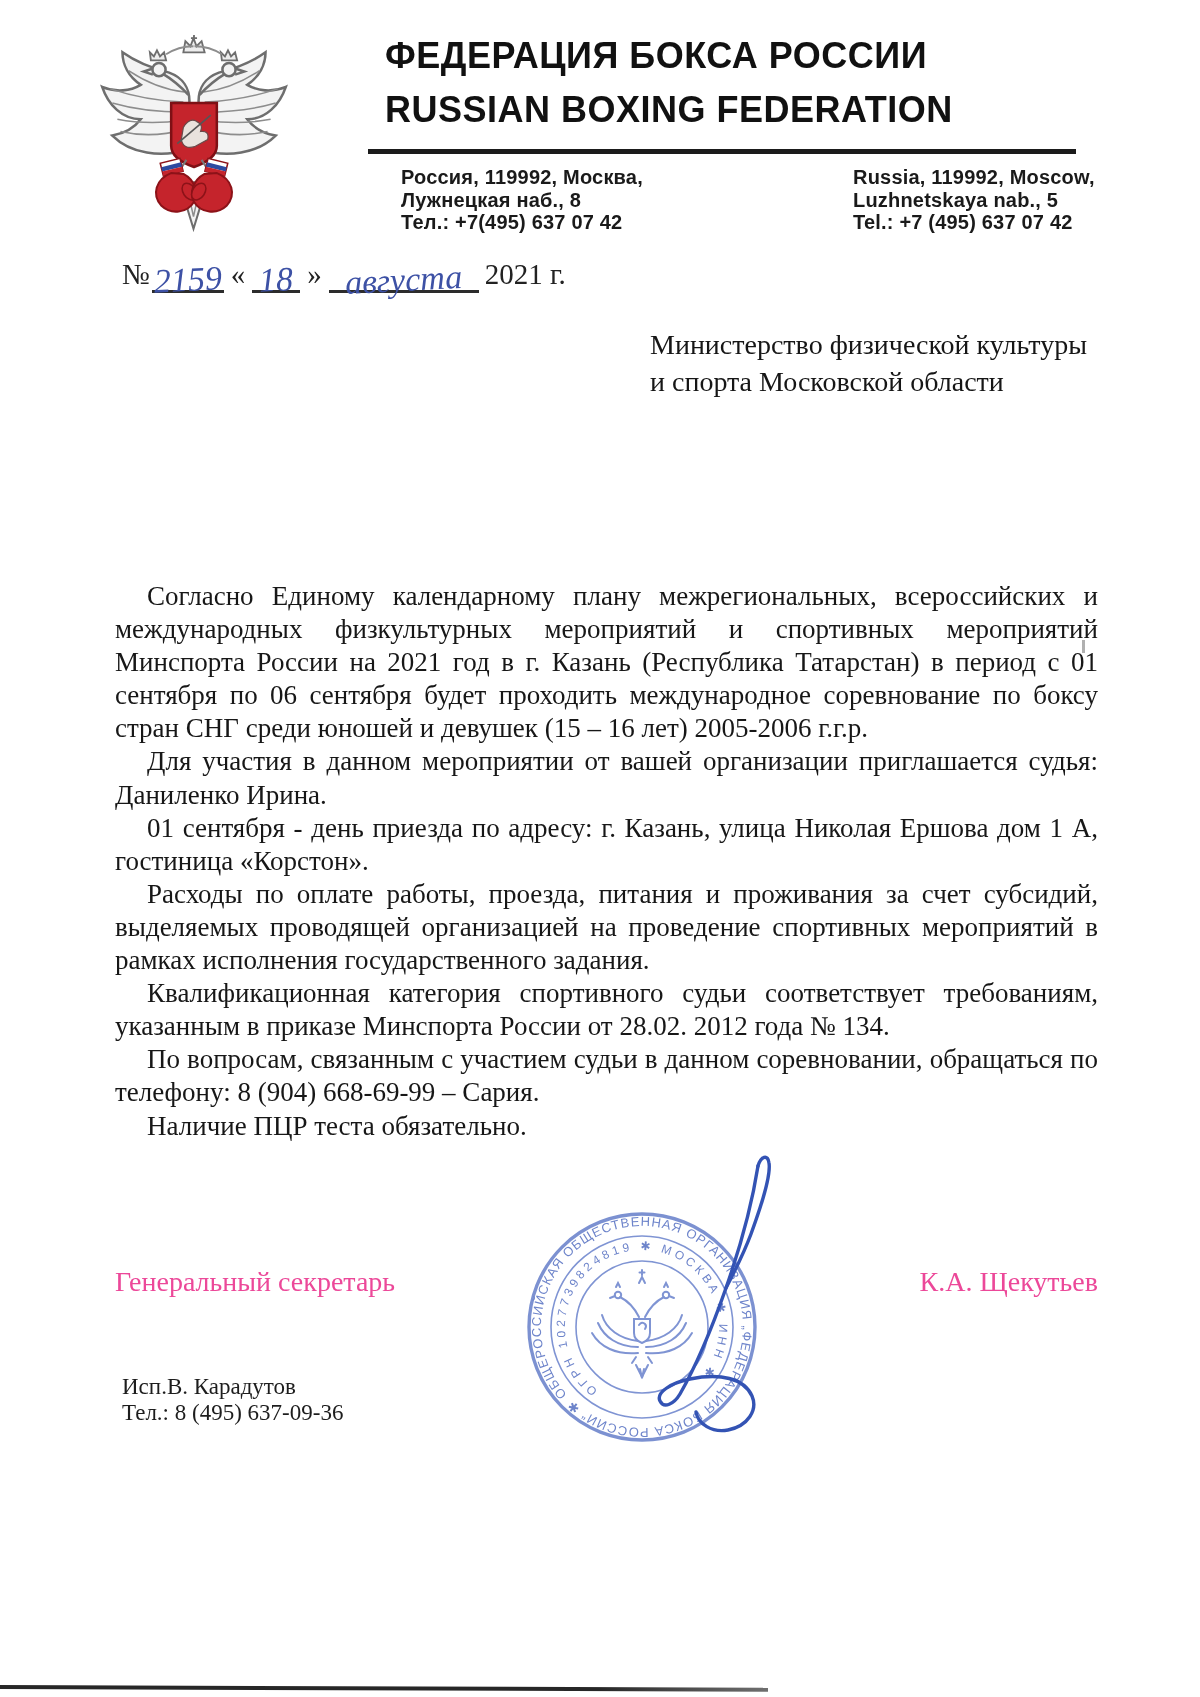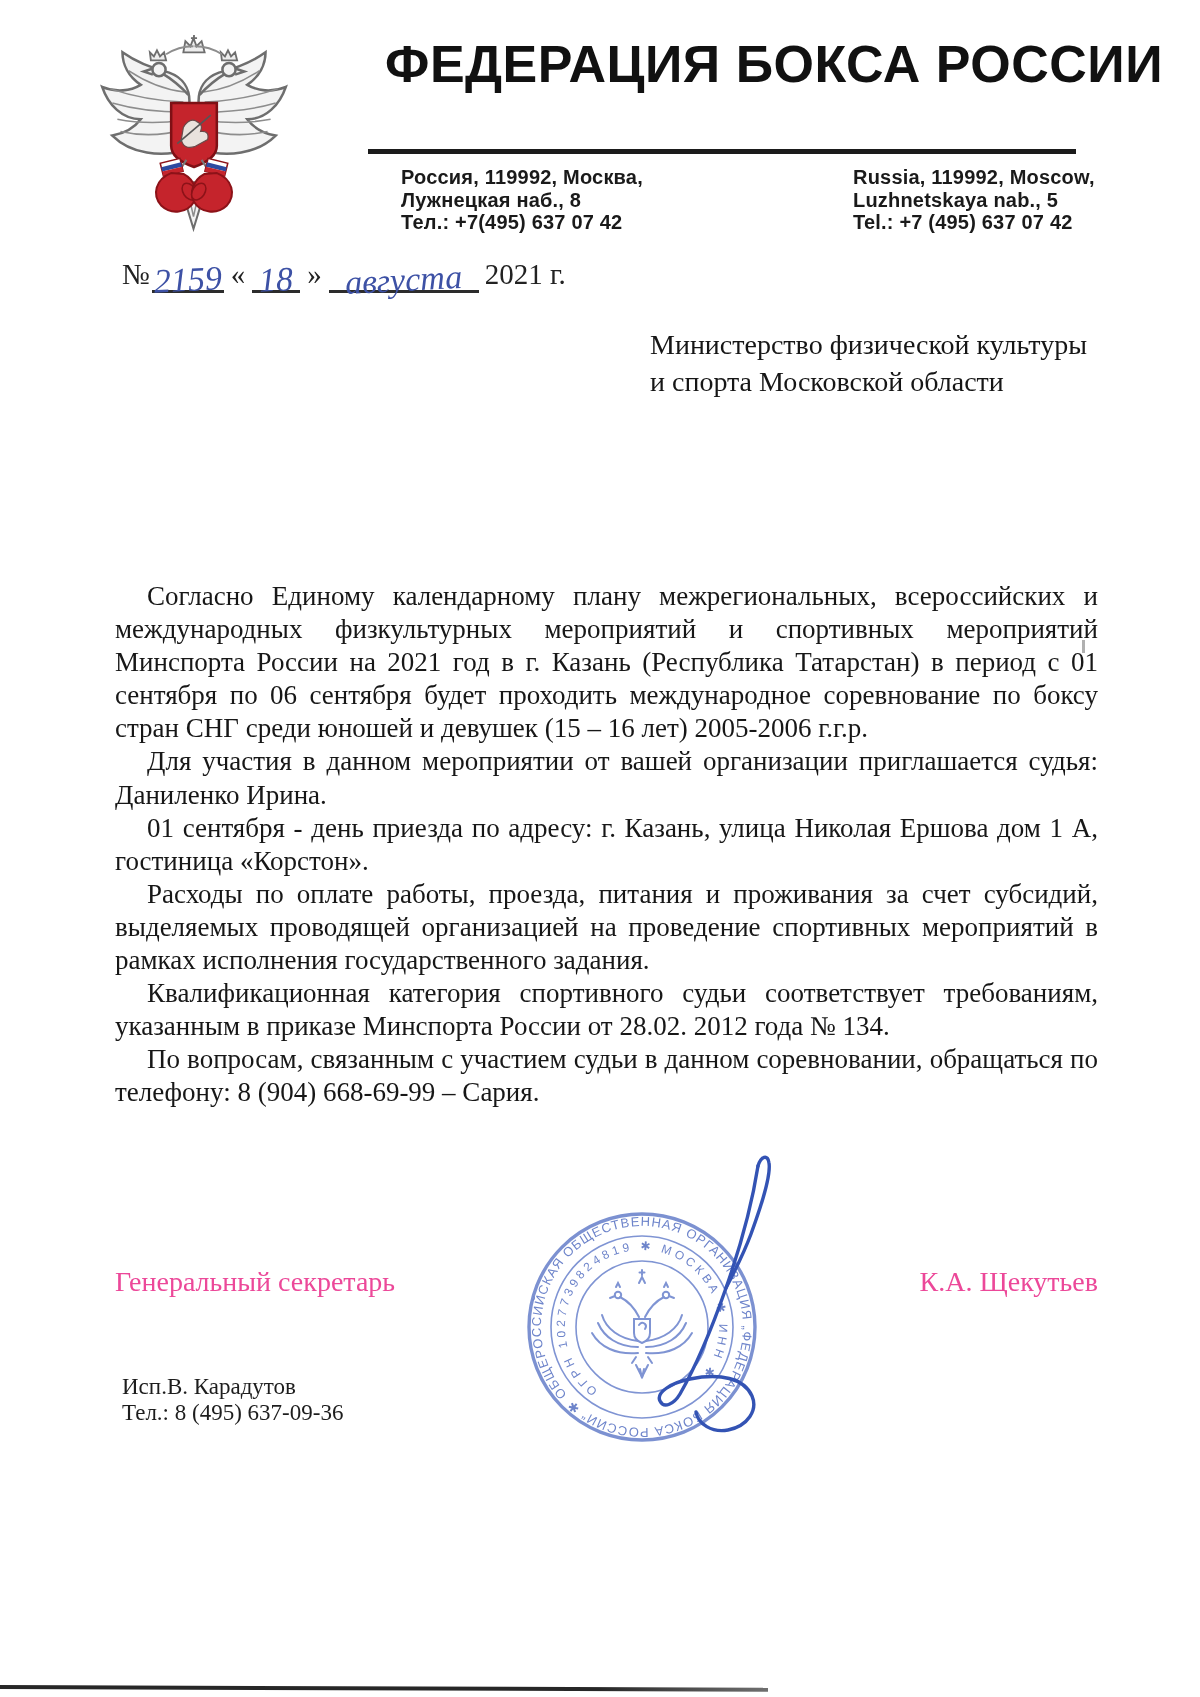--- a/index.html
+++ b/index.html
@@ -4,21 +4,21 @@
 <style>
   html,body{margin:0;padding:0;background:#9a9a9a;}
   .page{
     position:relative;width:1200px;height:1697px;margin:0 auto;background:#ffffff;
     overflow:hidden;font-family:"Liberation Serif",serif;color:#1c1c1c;
   }
   
   .emblem{position:absolute;left:90px;top:28px;width:208px;height:212px;}
   .title-ru,.title-en{
     position:absolute;left:385px;white-space:nowrap;
-    font-family:"Liberation Sans",sans-serif;font-weight:700;font-size:52px;line-height:1;
+    font-family:"Liberation Sans",sans-serif;font-weight:700;font-size:36px;line-height:1;
     color:#111;letter-spacing:.5px;
   }
   .title-ru{top:38px;}
   .title-en{top:92px;}
   .lh-rule{position:absolute;left:368px;top:149px;width:708px;height:5px;background:#1b1b1b;}
   .addr{
     position:absolute;top:166px;font-family:"Liberation Sans",sans-serif;font-weight:700;
     font-size:20px;line-height:22.5px;color:#1a1a1a;letter-spacing:.2px;margin-left:16px;
   }
   .addr-ru{left:385px;}
@@ -128,20 +128,21 @@
     <g transform="translate(129,142) rotate(14) scale(-1,1)">
       <rect x="-4" y="-12" width="20" height="13" fill="#ffffff" stroke="#8c1218" stroke-width="1.5"></rect>
       <rect x="-4" y="-8" width="20" height="4.5" fill="#2c4aa0"></rect>
       <rect x="-4" y="-3.5" width="20" height="4.5" fill="#c5242c"></rect>
       <path d="M4,0 C-12,2 -20,16 -13,29 C-6,40 10,42 19,33 C26,26 25,12 16,4 Z" fill="#c5242c" stroke="#8c1218" stroke-width="2"></path>
       <ellipse cx="17" cy="22" rx="6" ry="9" fill="#c5242c" stroke="#8c1218" stroke-width="1.5" transform="rotate(-20 17 22)"></ellipse>
     </g>
   </svg>
 
   <div class="title-ru">ФЕДЕРАЦИЯ БОКСА РОССИИ</div>
+  <div class="title-en">RUSSIAN BOXING FEDERATION</div>
   <div class="lh-rule"></div>
 
   <div class="addr addr-ru">
     <div>Россия, 119992, Москва,</div>
     <div>Лужнецкая наб., 8</div>
     <div>Тел.: +7(495) 637 07 42</div>
   </div>
   <div class="addr addr-en">
     <div>Russia, 119992, Moscow,</div>
     <div>Luzhnetskaya nab., 5</div>
@@ -169,20 +170,21 @@
     <div>и спорта Московской области</div>
   </div>
 
   <div class="body-text">
     <p>Согласно Единому календарному плану межрегиональных, всероссийских и международных физкультурных мероприятий и спортивных мероприятий Минспорта России на 2021 год в г. Казань (Республика Татарстан) в период с 01 сентября по 06 сентября будет проходить международное соревнование по боксу стран СНГ среди юношей и девушек (15 – 16 лет) 2005-2006 г.г.р.</p>
     <p>Для участия в данном мероприятии от вашей организации приглашается судья: Даниленко Ирина.</p>
     <p>01 сентября - день приезда по адресу: г. Казань, улица Николая Ершова дом 1 А, гостиница «Корстон».</p>
     <p>Расходы по оплате работы, проезда, питания и проживания за счет субсидий, выделяемых проводящей организацией на проведение спортивных мероприятий в рамках исполнения государственного задания.</p>
     <p>Квалификационная категория спортивного судьи соответствует требованиям, указанным в приказе Минспорта России от 28.02. 2012 года № 134.</p>
     <p>По вопросам, связанным с участием судьи в данном соревновании, обращаться по телефону: 8 (904) 668-69-99 – Сария.</p>
+    <p>Наличие ПЦР теста обязательно.</p>
   </div>
 
   <div class="sig-row">
     <span>Генеральный секретарь</span>
     <span>К.А. Щекутьев</span>
   </div>
 
   <svg class="stamp" viewBox="0 0 236 236" xmlns="http://www.w3.org/2000/svg">
     <defs>
       <path id="outerTextCircle" d="M 17,118 A 101,101 0 1 1 219,118 A 101,101 0 1 1 17,118"></path>

